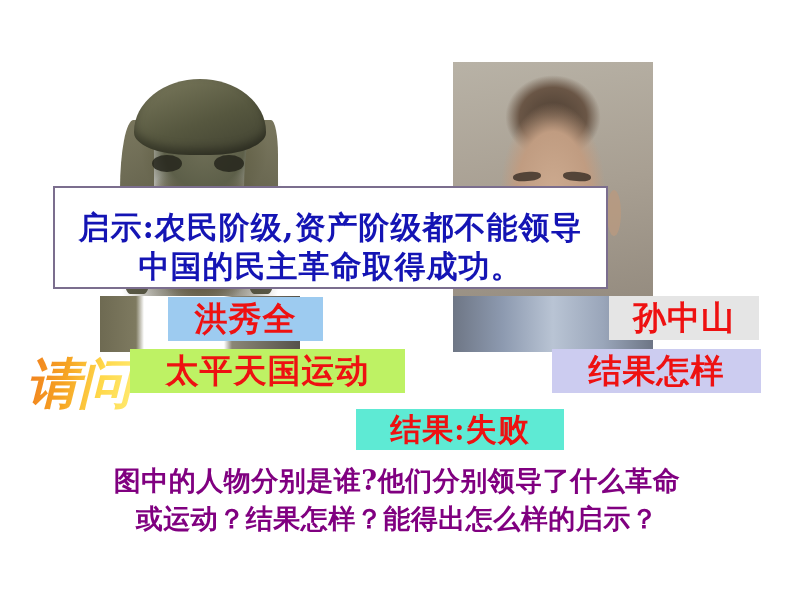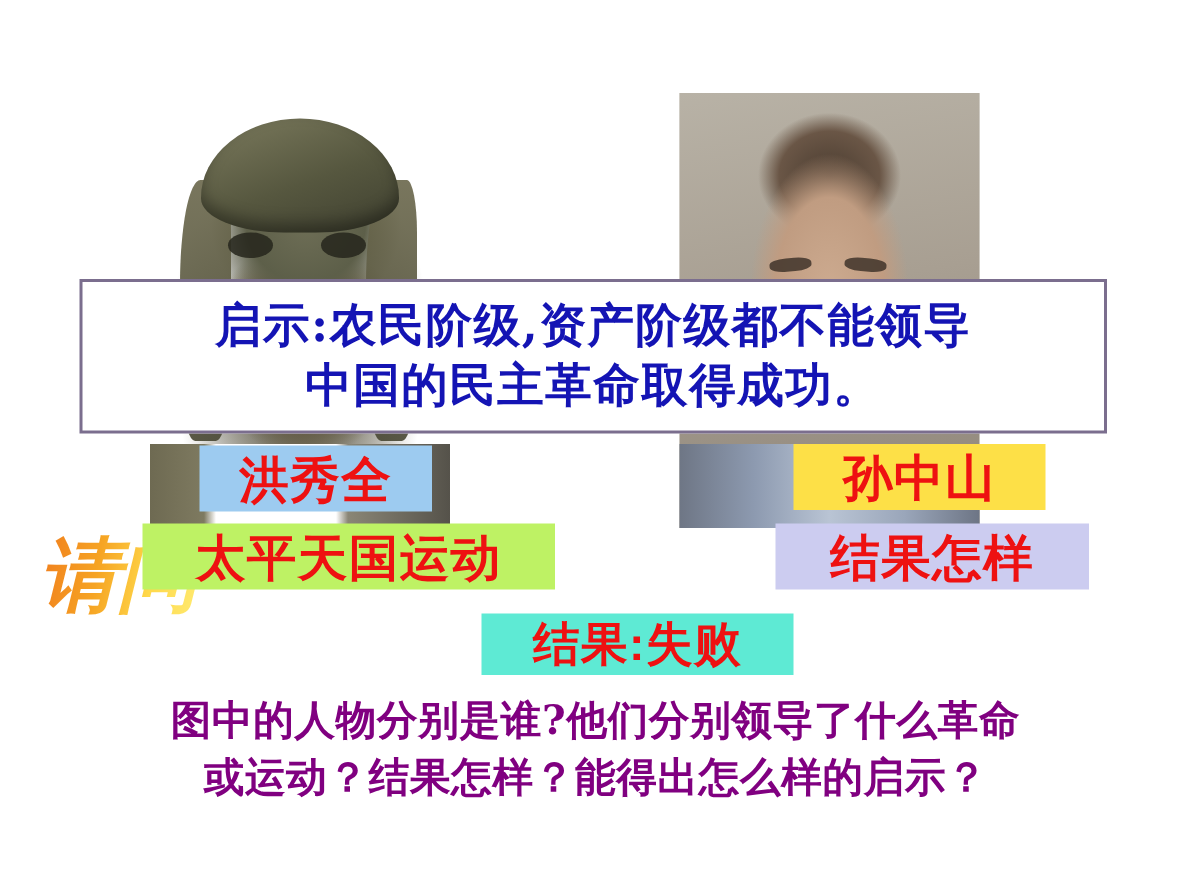--- a/index.html
+++ b/index.html
@@ -167,65 +167,66 @@
     -webkit-text-fill-color: transparent;
     white-space: nowrap;
     z-index: 2;
   }
 
   
   #insight-box {
     position: absolute;
     left: 53px;
     top: 186px;
-    width: 685px;
+    width: 555px;
     height: 103px;
     background: #ffffff;
     border: 2px solid #7b6e8e;
     box-sizing: border-box;
     z-index: 6;
     display: flex;
-    align-items: center;
+    align-items: flex-end;
     justify-content: center;
   }
   #insight-text {
     font-family: "DejaVu Serif", "Liberation Serif", serif;
     font-size: 31px;
     font-weight: bold;
     color: #1414b4;
     text-align: center;
     line-height: 1.28;
     letter-spacing: 1px;
     white-space: pre-line;
   }
 
   
   .chip {
     position: absolute;
-    font-family: Liberation Sans, sans-serif;
+    font-family: Liberation Serif, serif;
     font-weight: bold;
     color: #ee1111;
     display: flex;
     align-items: center;
     justify-content: center;
     white-space: nowrap;
     line-height: 1;
+    margin-left: 35px;
   }
   #chip-name-left {
     left: 133px; top: 297px;
     width: 155px; height: 44px;
     background: #9dcbf0;
     font-size: 33px;
     letter-spacing: 1px;
     z-index: 7;
   }
   #chip-name-right {
-    left: 529px; top: 296px;
-    width: 168px; height: 44px;
-    background: #fde047;
+    left: 574px; top: 296px;
+    width: 150px; height: 44px;
+    background: #e5e5e5;
     font-size: 33px;
     letter-spacing: 1px;
     z-index: 7;
   }
   #chip-move-left {
     left: 95px; top: 349px;
     width: 275px; height: 44px;
     background: #bef264;
     font-size: 33px;
     letter-spacing: 1px;

